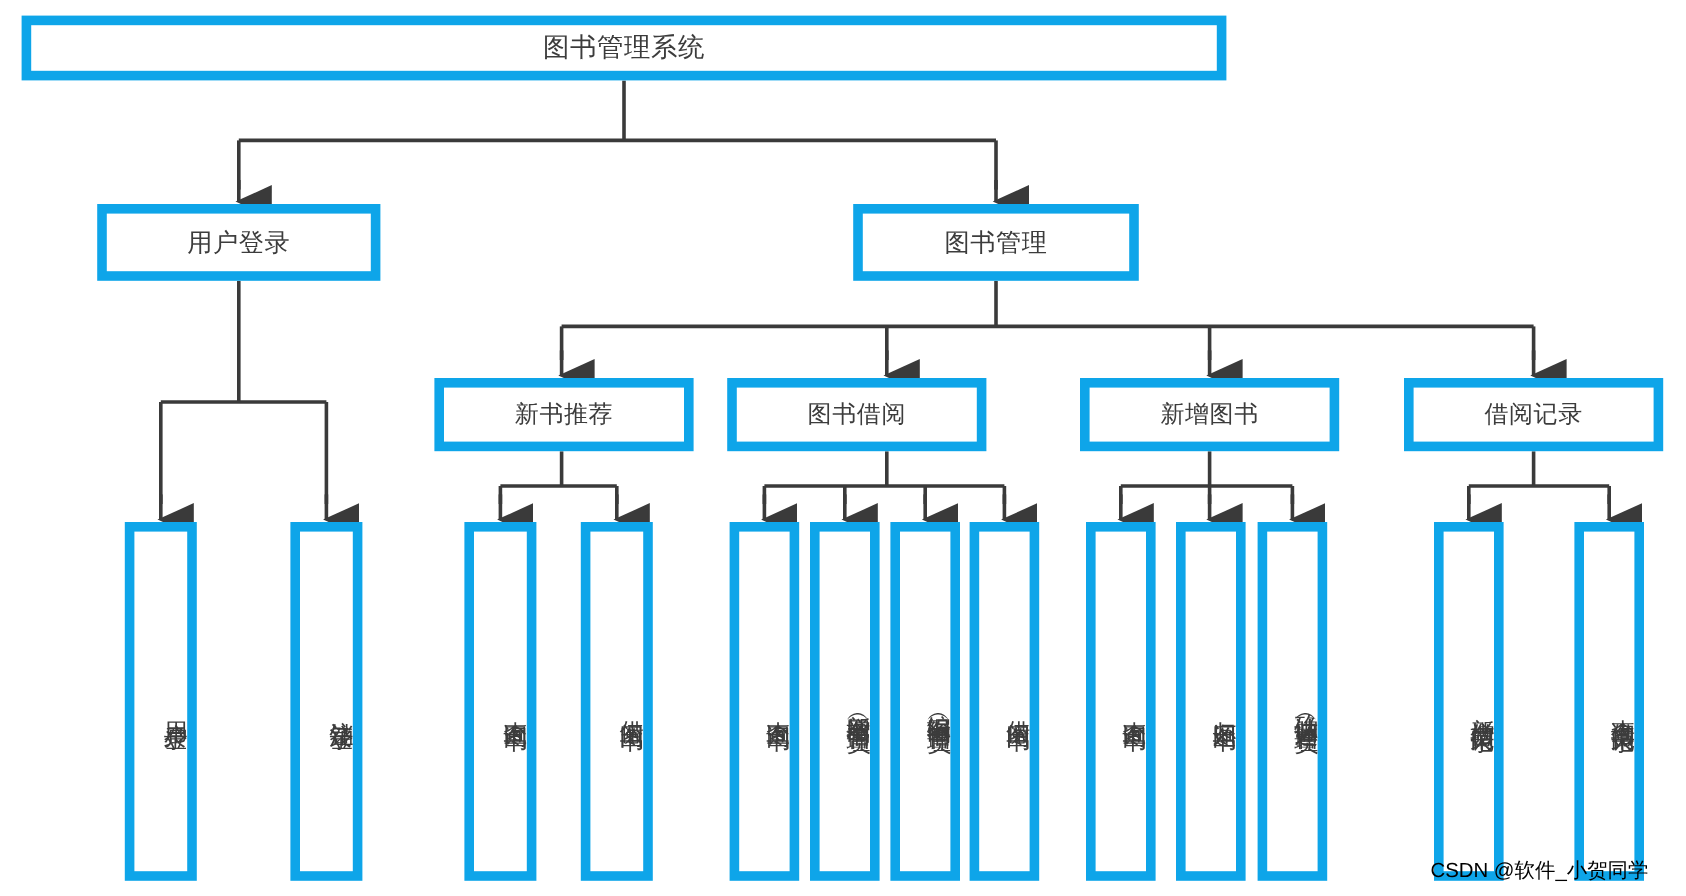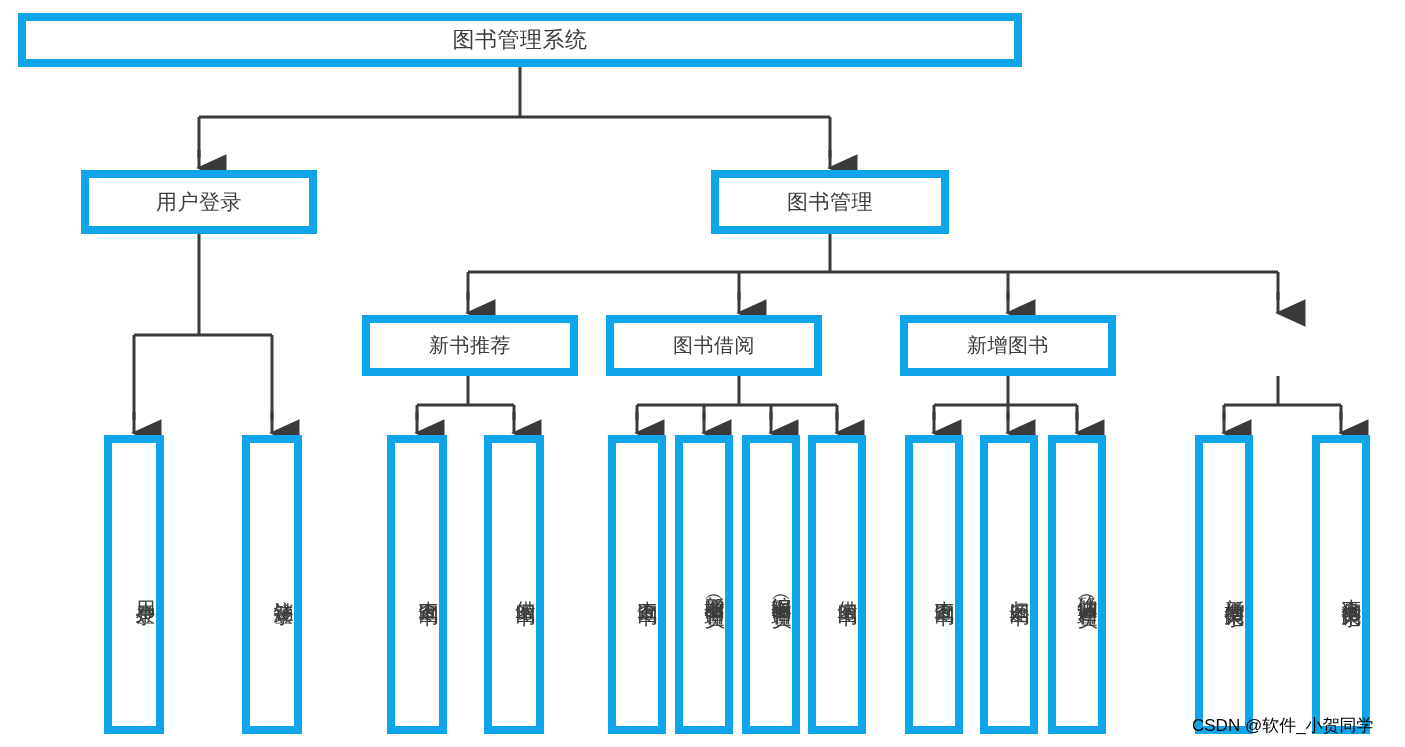--- a/index.html
+++ b/index.html
@@ -153,20 +153,23 @@
 
   <div class="node level2" style="left:362px; top:315px; width:216px; height:61px;">
     <span>新书推荐</span>
   </div>
   <div class="node level2" style="left:606px; top:315px; width:216px; height:61px;">
     <span>图书借阅</span>
   </div>
   <div class="node level2" style="left:900px; top:315px; width:216px; height:61px;">
     <span>新增图书</span>
   </div>
+  <div class="node level2" style="left:1170px; top:315px; width:216px; height:61px;">
+    <span>借阅记录</span>
+  </div>
 
   <div class="node leaf" style="left:104px; top:435px; width:60px; height:299px;">
     <span>用户登录</span>
   </div>
   <div class="node leaf" style="left:242px; top:435px; width:60px; height:299px;">
     <span>注销登录</span>
   </div>
 
   <div class="node leaf" style="left:387px; top:435px; width:60px; height:299px;">
     <span>查询图书</span>

